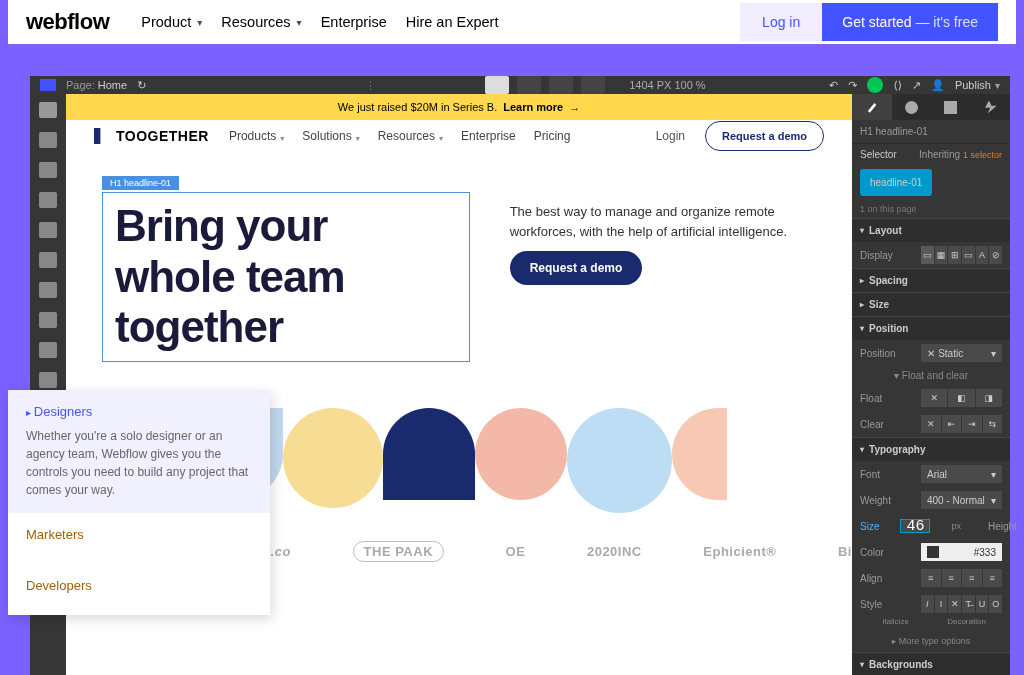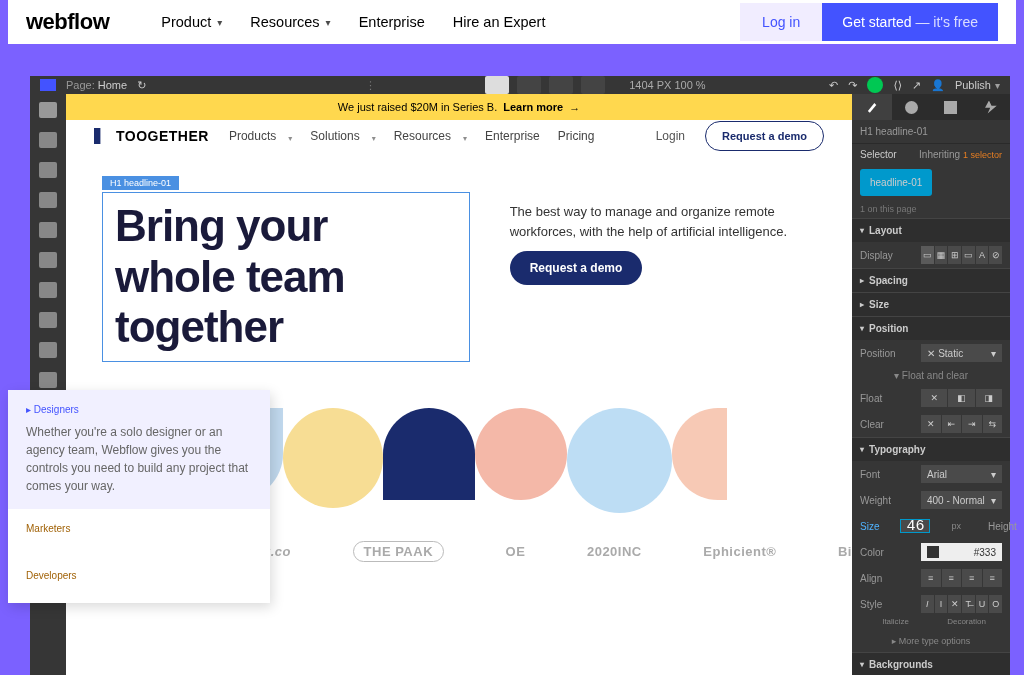--- a/index.html
+++ b/index.html
@@ -1,19 +1,19 @@
 <!DOCTYPE html>
 <html><head>
 <meta charset="utf-8">
 <style>
 * { box-sizing: border-box; margin: 0; padding: 0; font-family: -apple-system, BlinkMacSystemFont, "Segoe UI", Arial, sans-serif; }
 body { width: 1024px; height: 675px; background: #7b61ff; overflow: hidden; }
 .wf-nav { position: absolute; top: 0; left: 8px; right: 8px; height: 44px; background: #fff; display: flex; align-items: center; padding: 0 18px; z-index: 100; }
 .wf-logo { font-size: 22px; font-weight: 800; letter-spacing: -0.5px; }
-.wf-menu { display: flex; gap: 28px; margin-left: 52px; font-size: 14.5px; }
+.wf-menu { display: flex; gap: 19px; margin-left: 32px; font-size: 14.5px; }
 .wf-menu span { display: flex; align-items: center; gap: 6px; }
 .chev { font-size: 10px; opacity: .7; }
 .wf-spacer { flex: 1; }
 .wf-login { background: #f1edff; color: #4353ff; padding: 11px 22px; font-size: 14px; }
 .wf-cta { background: #4353ff; color: #fff; padding: 11px 20px; font-size: 14px; }
 .wf-cta .free { opacity: .8; }
 
 .designer { position: absolute; top: 76px; left: 30px; right: 14px; bottom: 10px; background: #2a2a2a; display: flex; flex-direction: column; }
 .d-topbar { height: 26px; background: #363636; display: flex; align-items: center; color: #ccc; font-size: 11px; padding: 0 10px; gap: 10px; }
 .d-topbar .page { color: #999; }
@@ -30,21 +30,21 @@
 .d-left .ico { width: 18px; height: 16px; background: #888; border-radius: 2px; }
 .d-left .ico.plus { background: #999; }
 
 .d-canvas { flex: 1; background: #fff; position: relative; overflow: hidden; }
 .banner { background: #ffd84e; height: 26px; display: flex; align-items: center; justify-content: center; font-size: 11px; gap: 6px; }
 .banner .lm { font-weight: 600; }
 .site-nav { display: flex; align-items: center; padding: 1px 28px; gap: 20px; font-size: 12px; }
 .brand { display: flex; align-items: center; gap: 6px; font-weight: 700; font-size: 14px; letter-spacing: .5px; }
 .brand-ic { width: 16px; height: 16px; background: #1a2b6d; clip-path: polygon(0 0, 40% 0, 40% 100%, 0 100%); box-shadow: 10px 0 0 #1a2b6d; }
 .site-nav .menus { display: flex; gap: 18px; color: #444; }
-.site-nav .menus span { display: flex; align-items: flex-end; gap: 12px; }
+.site-nav .menus span { display: flex; align-items: flex-end; gap: 4px; }
 .sc { font-size: 8px; opacity: .6; }
 .site-sp { flex: 1; }
 .site-login { color: #555; }
 .site-demo { border: 1.5px solid #1a2b6d; color: #1a2b6d; padding: 8px 16px; border-radius: 20px; font-weight: 600; font-size: 11px; }
 
 .hero { display: flex; padding: 20px 36px 10px; gap: 40px; }
 .hero-left { flex: 1.2; }
 .sel-tag { display: inline-block; background: #4a90e2; color: #fff; font-size: 9px; padding: 2px 8px; margin-bottom: 2px; }
 .headline-box { border: 1.5px solid #4a90e2; padding: 8px 12px; }
 .headline-box h1 { font-size: 44px; font-weight: 700; color: #1a1a3a; line-height: 1.15; letter-spacing: -1px; }
@@ -89,21 +89,21 @@
 .input-sm { width: 30px; height: 14px; background: #4a4a4a; color: #fff; border: 1px solid #0099cc; text-align: center; font-size: 15px; font-family: Liberation Mono, monospace; }
 .input-sm2 { width: 30px; height: 18px; background: #4a4a4a; color: #fff; border: none; text-align: center; font-size: 10px; }
 .sub-label { text-align: center; font-size: 8px; color: #888; flex: 1; }
 .sub-row { display: flex; padding: 0 8px 4px; }
 .more { text-align: center; color: #888; font-size: 9px; padding: 6px; }
 .add-ic { margin-left: auto; font-size: 13px; }
 
 .popover { position: absolute; top: 390px; left: 8px; width: 262px; background: #fff; box-shadow: 2px 4px 12px rgba(0,0,0,.15); z-index: 200; }
 .pop-item { padding: 14px 18px; }
 .pop-item.active { background: #f1f0ff; }
-.pop-item h4 { font-size: 10px; color: #4353ff; margin-bottom: 8px; font-weight: 500; }
+.pop-item h4 { font-size: 13px; color: #4353ff; margin-bottom: 8px; font-weight: 500; }
 .pop-item.active h4::before { content: "▸ "; font-size: 10px; color: #4353ff; }
 .pop-item p { font-size: 12px; color: #666; line-height: 1.5; }
 .pop-item.plain h4 { color: #a16207; }
 
 .float-center { text-align: center; color: #888; font-size: 10px; padding: 4px; }
 </style>
 </head>
 <body>
 
 <div class="wf-nav">

